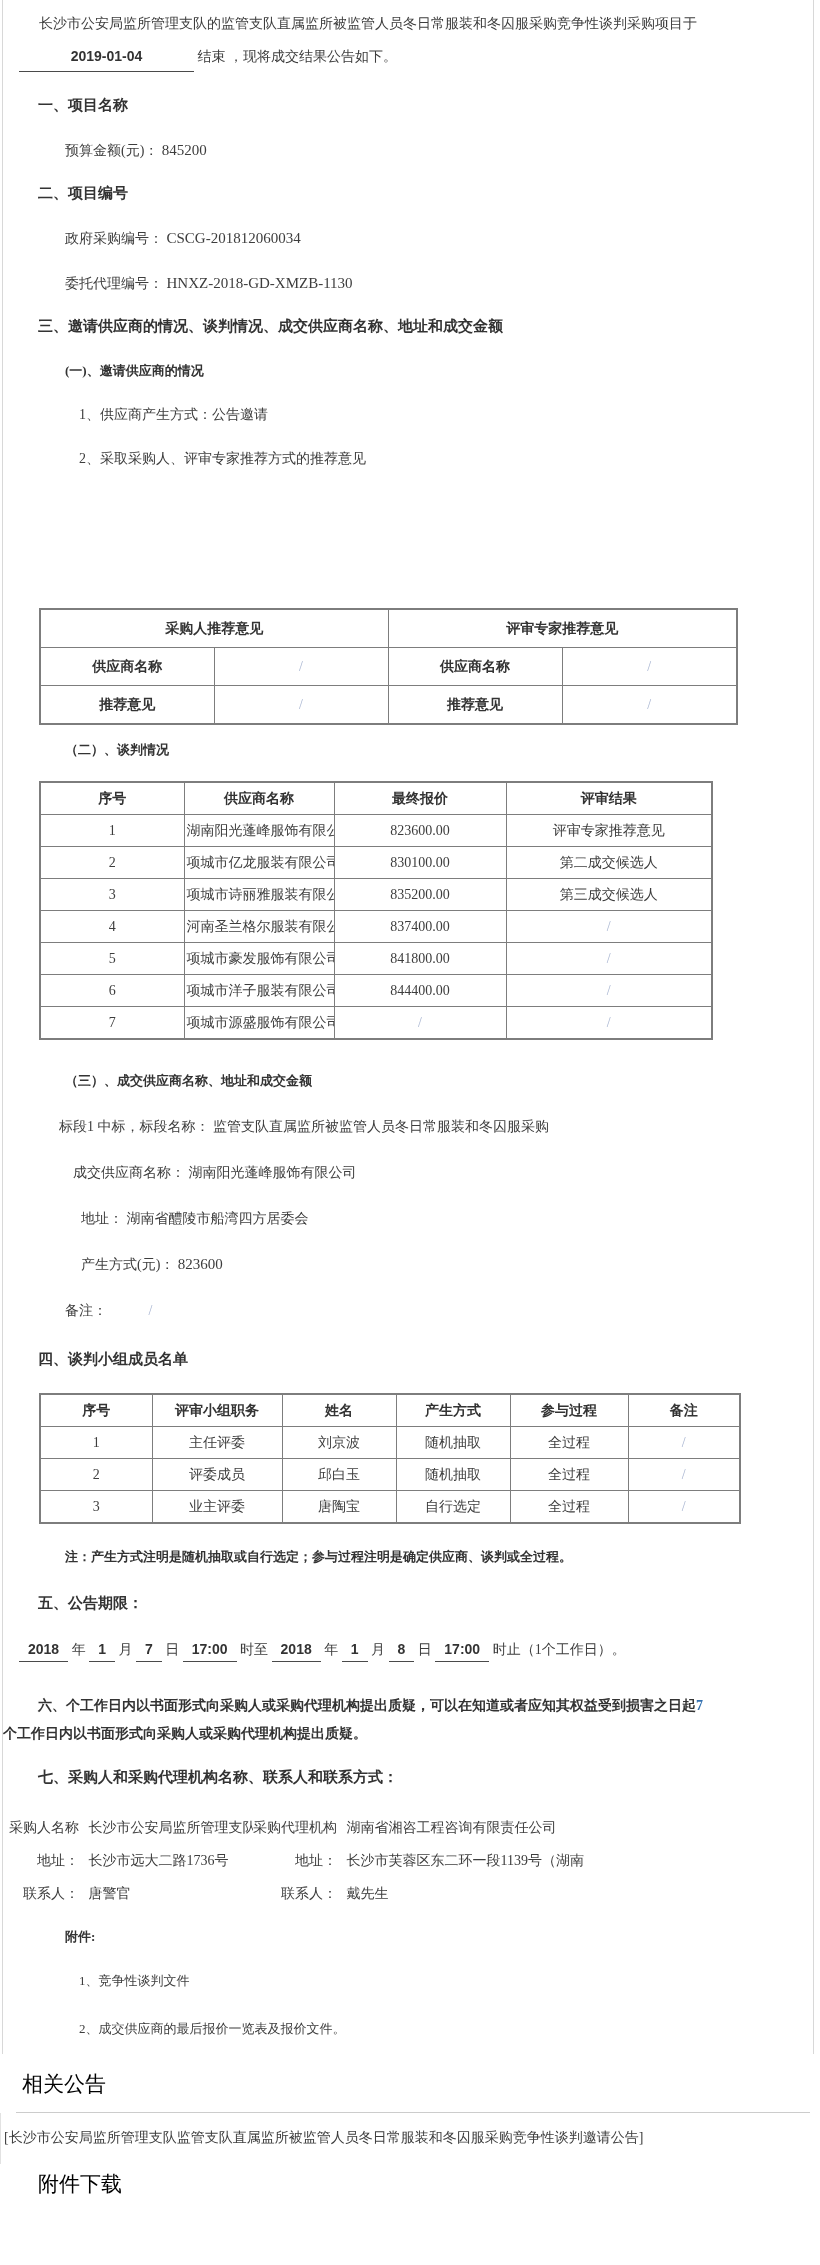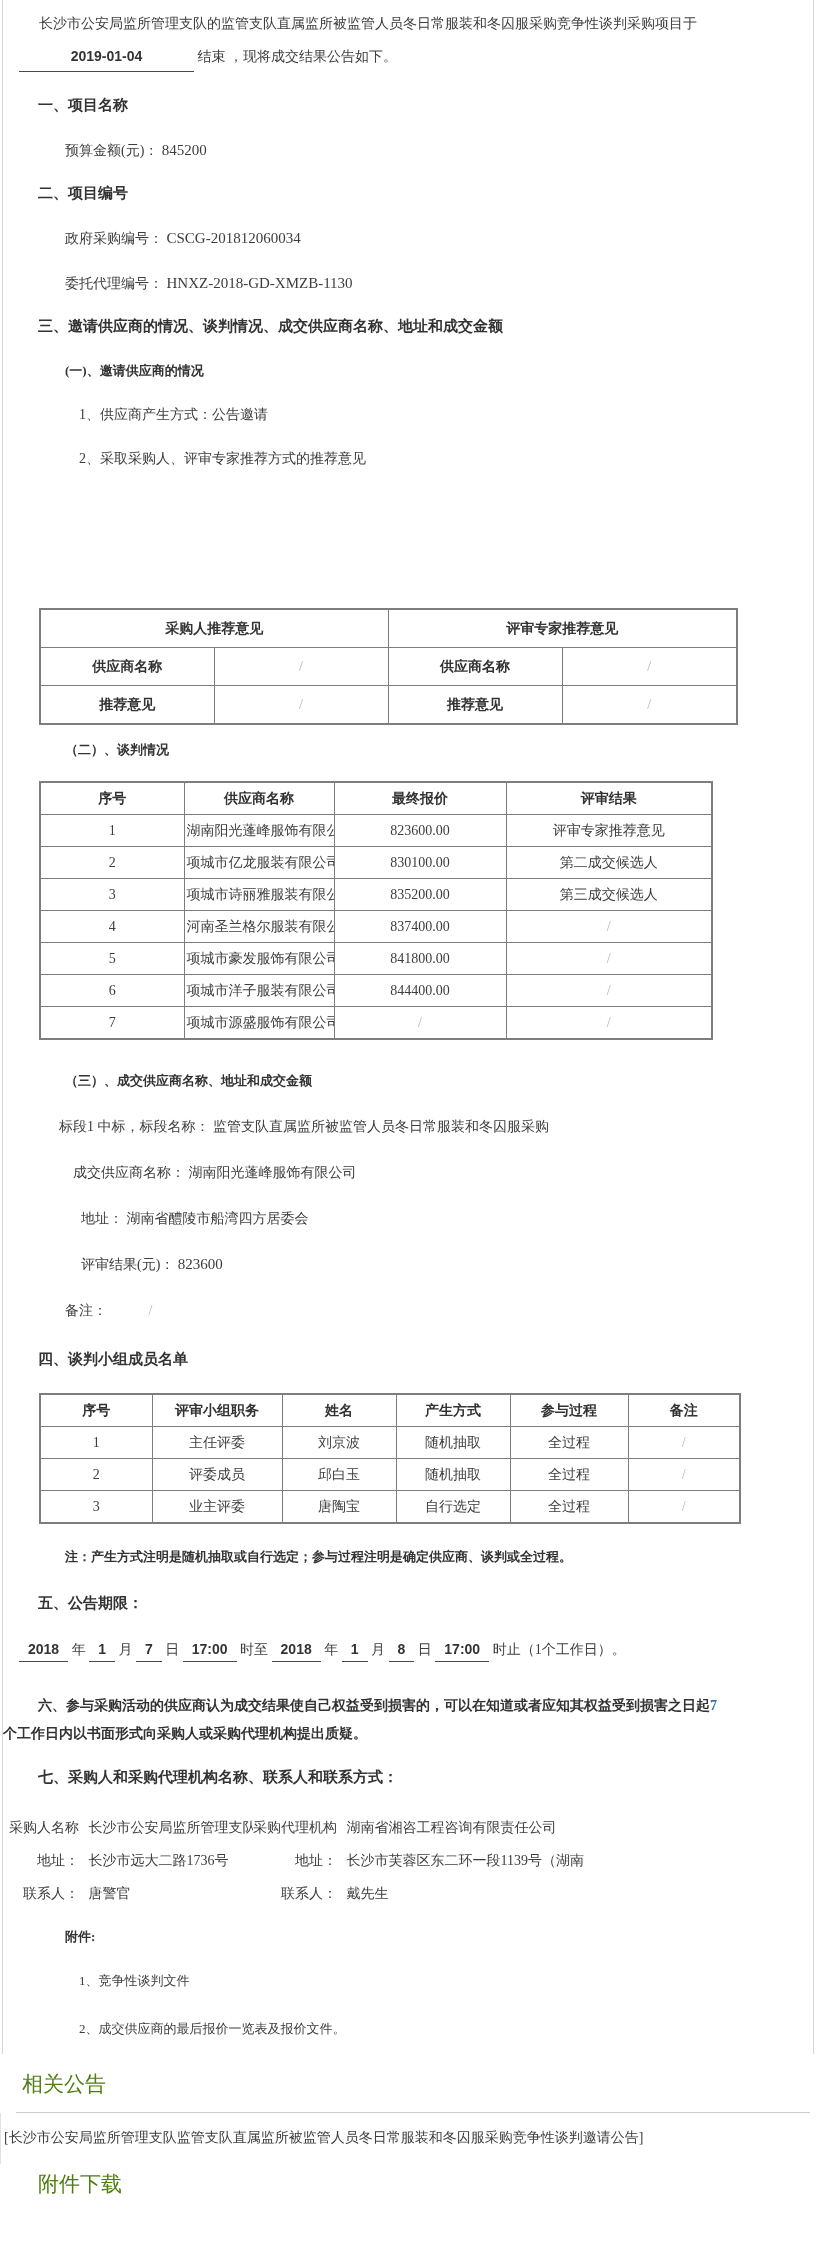--- a/index.html
+++ b/index.html
@@ -51,21 +51,21 @@
   .contact { margin-top:24px; }
   .contact .row { display:flex; line-height:33px; }
   .cell-l { width:250px; overflow:hidden; white-space:nowrap; }
   .cell-r { flex:1; overflow:hidden; white-space:nowrap; }
   .lab-l { display:inline-block; width:76px; text-align:right; }
   .lab-r { display:inline-block; width:84px; text-align:right; }
   .lab-r-name { display:inline-block; width:84px; text-align:left; overflow:hidden; white-space:nowrap; vertical-align:bottom; }
   .cval { margin-left:6px; }
   .att-label { font-weight:bold; font-size:13px; color:#333; margin:18px 0 0 62px; }
   .att-item { font-size:13px; margin:26px 0 0 76px; }
-  .big-red { color:#4d7c0f; font-size:21px; }
+  .big-red { color:#000000; font-size:21px; }
   .related-title { margin:16px 0 14px 22px; }
   .rule { border:none; border-top:1px solid #cccccc; margin:0 10px 0 16px; height:0; }
   .bracket-box { padding:15px 10px 16px 3px; line-height:20px; border-left:1px solid #e2e2e2; }
   .dl-title { margin:6px 0 12px 38px; }
 </style>
 </head>
 <body>
 
 <div class="doc">
 
@@ -191,21 +191,21 @@
   </div>
   <div class="item" style="margin-top:28px;margin-left:70px">
     <span>成交供应商名称：</span>
     <span>湖南阳光蓬峰服饰有限公司</span>
   </div>
   <div class="item" style="margin-top:28px;margin-left:78px">
     <span>地址：</span>
     <span>湖南省醴陵市船湾四方居委会</span>
   </div>
   <div class="item" style="margin-top:28px;margin-left:78px">
-    <span>评审结果(元)：</span>
+    <span>产生方式(元)：</span>
     <span class="num">823600</span>
   </div>
   <div class="item" style="margin-top:28px">
     <span>备注：</span>
     <span class="slash" style="margin-left:38px">/</span>
   </div>
 
   <div class="h1" style="margin-top:30px">四、谈判小组成员名单</div>
 
   <table class="grp-table">
@@ -269,21 +269,21 @@
     <span>年</span>
     <span class="u">1</span>
     <span>月</span>
     <span class="u">8</span>
     <span>日</span>
     <span class="u">17:00</span>
     <span>时止（1个工作日）。</span>
   </div>
 
   <div class="p6">
-    <span>六、参与采购活动的供应商认为成交结果使自己权益受到损害的，可以在知道或者应知其权益受到损害之日起</span><span class="blue">7</span><br>
+    <span>六、个工作日内以书面形式向采购人或采购代理机构提出质疑，可以在知道或者应知其权益受到损害之日起</span><span class="blue">7</span><br>
     <span>个工作日内以书面形式向采购人或采购代理机构提出质疑。</span>
   </div>
 
   <div class="h1" style="margin-top:20px">七、采购人和采购代理机构名称、联系人和联系方式：</div>
 
   <div class="contact">
     <div class="row">
       <div class="cell-l">
         <span class="lab-l">采购人名称</span>
         <span class="cval">长沙市公安局监所管理支队</span>

